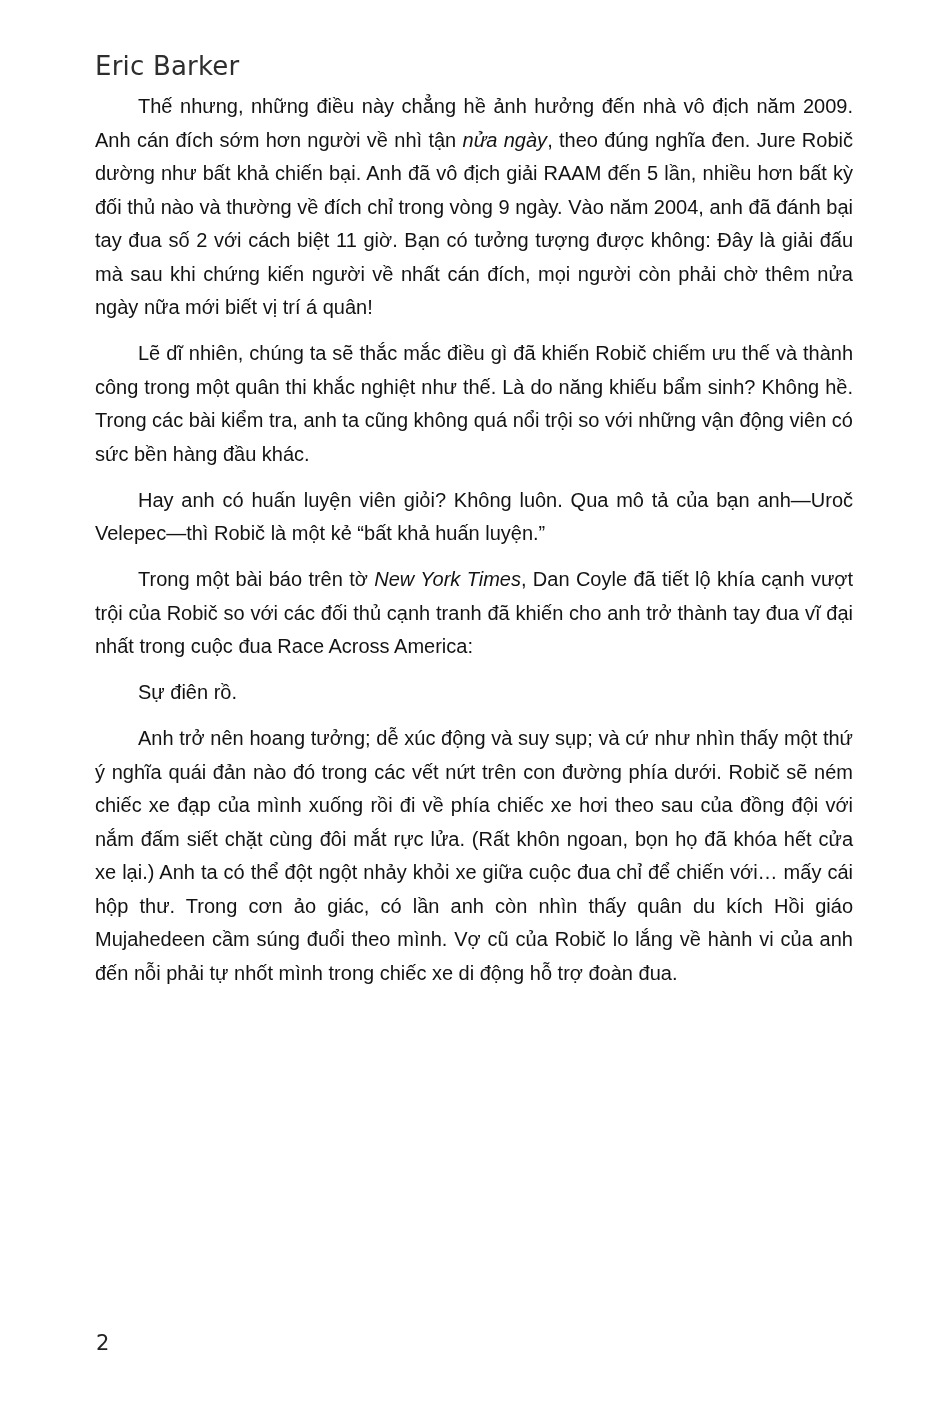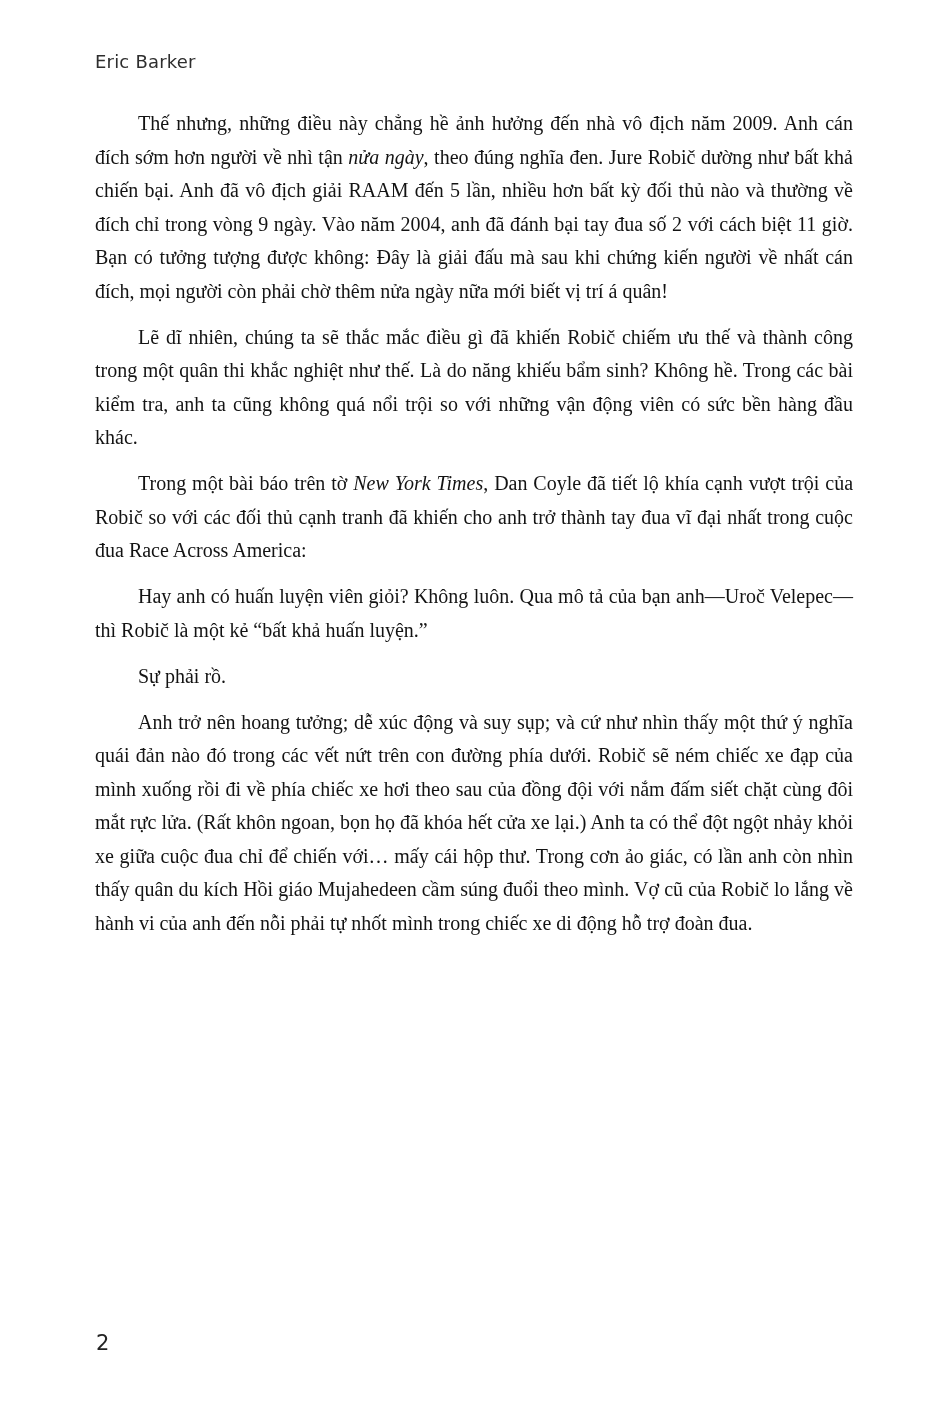--- a/index.html
+++ b/index.html
@@ -12,31 +12,31 @@
     width: 945px;
     height: 1418px;
     background: #ffffff;
     overflow: hidden;
   }
   .running-header {
     position: absolute;
     left: 95px;
     top: 51px;
     font-family: "DejaVu Sans", "Liberation Sans", sans-serif;
-    font-size: 18px;
+    font-size: 26px;
     font-weight: 400;
     color: #2e2e2e;
     letter-spacing: 0.2px;
   }
   .body-text {
     position: absolute;
     left: 95px;
-    top: 107px;
+    top: 90px;
     width: 758px;
-    font-family: Liberation Serif, serif;
+    font-family: Liberation Sans, sans-serif;
     font-size: 20px;
     line-height: 33.5px;
     color: #131313;
     text-align: justify;
   }
   .body-text p {
     margin: 0 0 12.5px 0;
     text-indent: 43px;
   }
   .i {
@@ -57,25 +57,25 @@
 <div class="page">
 
   <div class="running-header">Eric Barker</div>
 
   <div class="body-text">
 
     <p><span>Thế nhưng, những điều này chẳng hề ảnh hưởng đến nhà vô địch năm 2009. Anh cán đích sớm hơn người về nhì tận </span><span class="i">nửa ngày</span><span>, theo đúng nghĩa đen. Jure Robič dường như bất khả chiến bại. Anh đã vô địch giải RAAM đến 5 lần, nhiều hơn bất kỳ đối thủ nào và thường về đích chỉ trong vòng 9 ngày. Vào năm 2004, anh đã đánh bại tay đua số 2 với cách biệt 11 giờ. Bạn có tưởng tượng được không: Đây là giải đấu mà sau khi chứng kiến người về nhất cán đích, mọi người còn phải chờ thêm nửa ngày nữa mới biết vị trí á quân!</span></p>
 
     <p><span>Lẽ dĩ nhiên, chúng ta sẽ thắc mắc điều gì đã khiến Robič chiếm ưu thế và thành công trong một quân thi khắc nghiệt như thế. Là do năng khiếu bẩm sinh? Không hề. Trong các bài kiểm tra, anh ta cũng không quá nổi trội so với những vận động viên có sức bền hàng đầu khác.</span></p>
 
+    <p><span>Hay anh có huấn luyện viên giỏi? Không luôn. Qua mô tả của bạn anh—Uroč Velepec—thì Robič là một kẻ “bất khả huấn luyện.”</span></p>
+
     <p><span>Trong một bài báo trên tờ </span><span class="i">New York Times</span><span>, Dan Coyle đã tiết lộ khía cạnh vượt trội của Robič so với các đối thủ cạnh tranh đã khiến cho anh trở thành tay đua vĩ đại nhất trong cuộc đua Race Across America:</span></p>
 
-    <p><span>Hay anh có huấn luyện viên giỏi? Không luôn. Qua mô tả của bạn anh—Uroč Velepec—thì Robič là một kẻ “bất khả huấn luyện.”</span></p>
-
-    <p><span>Sự phải rồ.</span></p>
+    <p><span>Sự điên rồ.</span></p>
 
 
     <p><span>Anh trở nên hoang tưởng; dễ xúc động và suy sụp; và cứ như nhìn thấy một thứ ý nghĩa quái đản nào đó trong các vết nứt trên con đường phía dưới. Robič sẽ ném chiếc xe đạp của mình xuống rồi đi về phía chiếc xe hơi theo sau của đồng đội với nắm đấm siết chặt cùng đôi mắt rực lửa. (Rất khôn ngoan, bọn họ đã khóa hết cửa xe lại.) Anh ta có thể đột ngột nhảy khỏi xe giữa cuộc đua chỉ để chiến với… mấy cái hộp thư. Trong cơn ảo giác, có lần anh còn nhìn thấy quân du kích Hồi giáo Mujahedeen cầm súng đuổi theo mình. Vợ cũ của Robič lo lắng về hành vi của anh đến nỗi phải tự nhốt mình trong chiếc xe di động hỗ trợ đoàn đua.</span></p>
 
 
   </div>
 
   <div class="page-number">2</div>
 
 </div>

